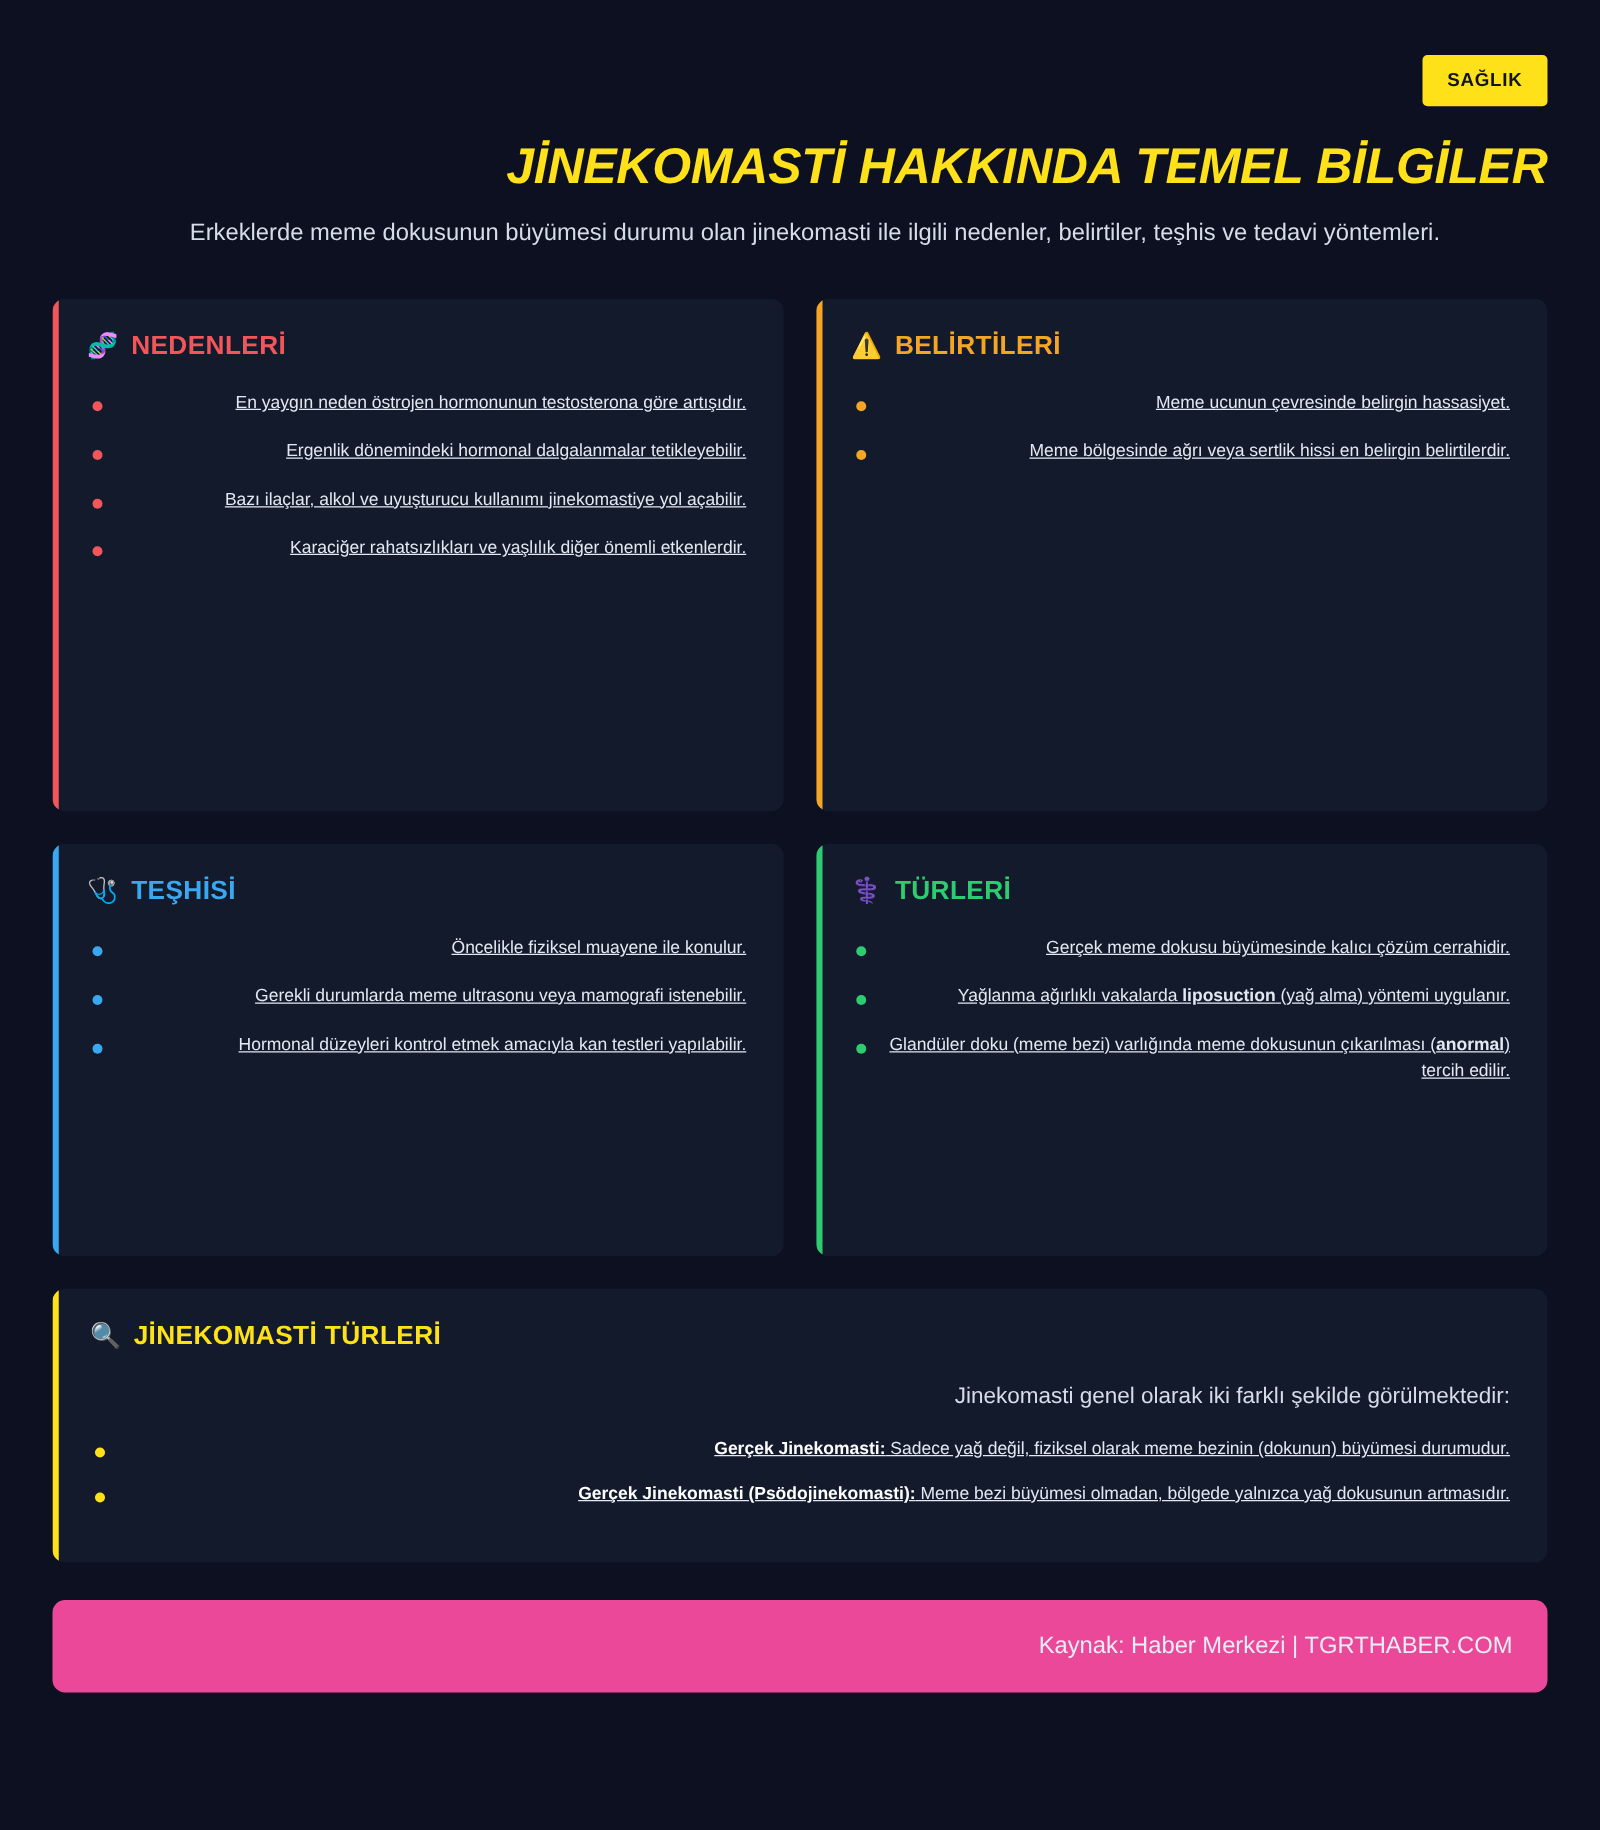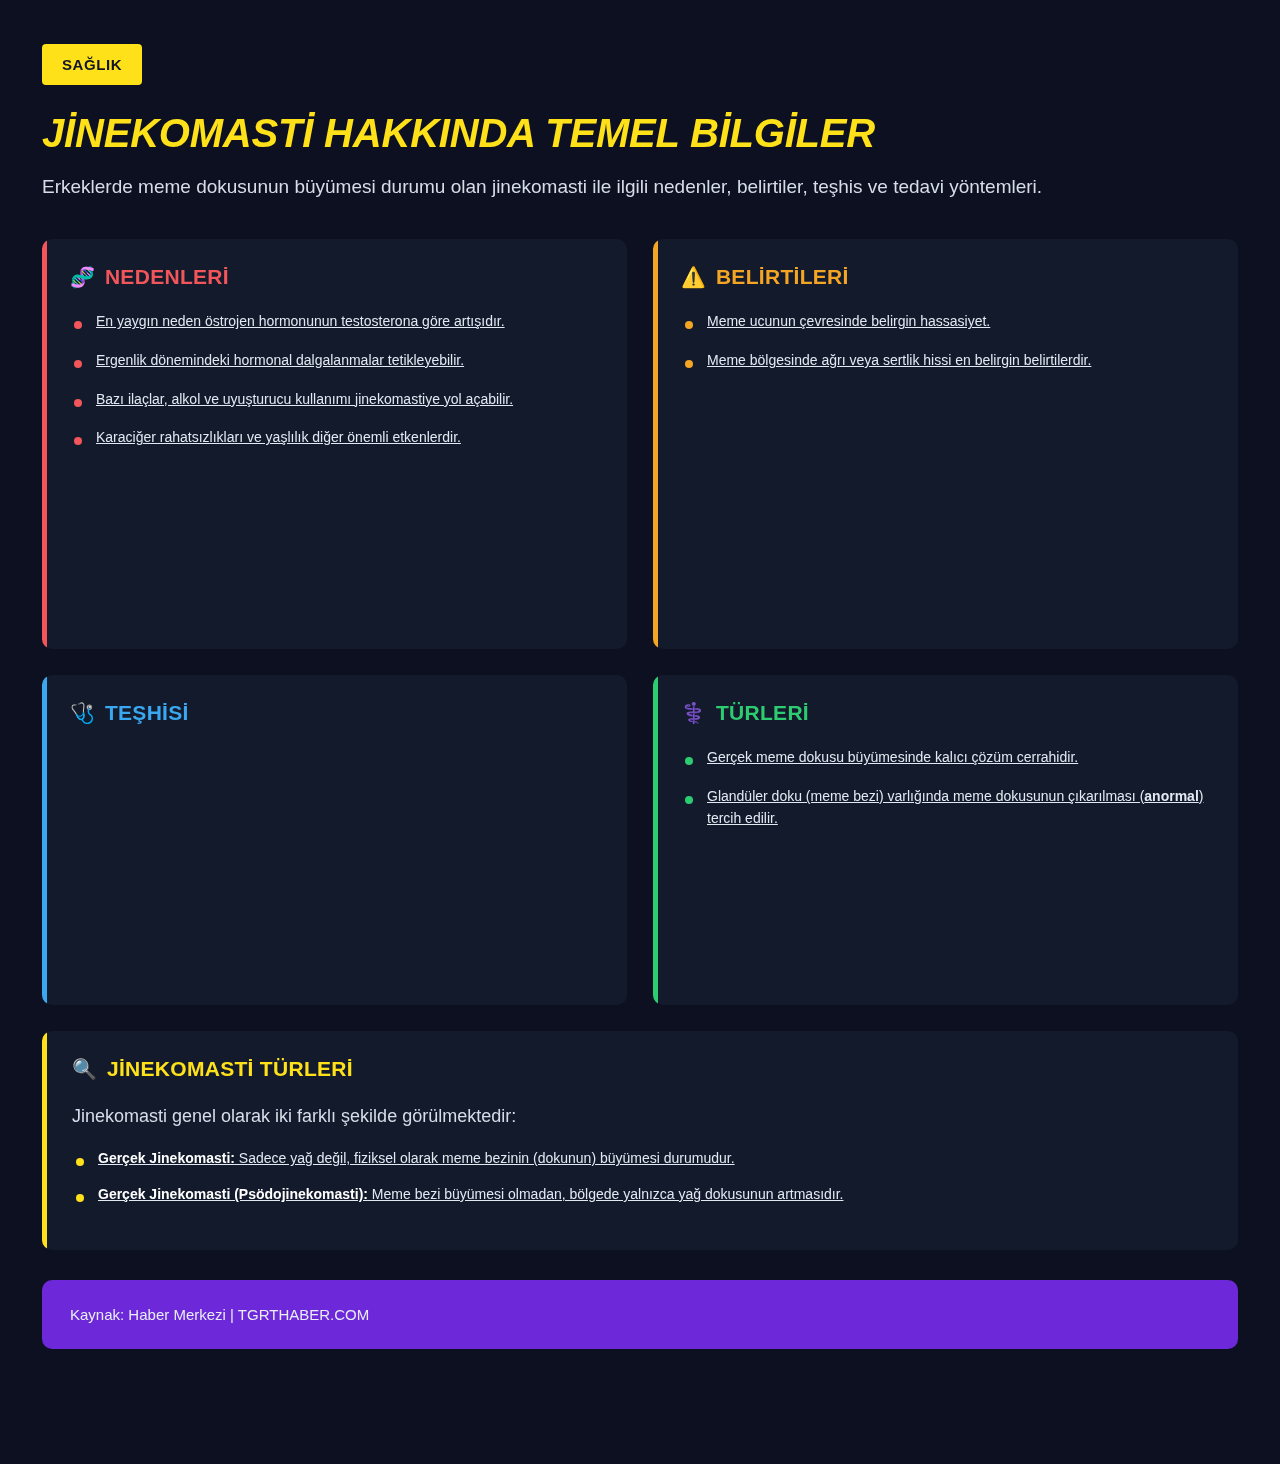--- a/index.html
+++ b/index.html
@@ -12,20 +12,21 @@
   body {
     font-family: "Liberation Sans", sans-serif;
     color: #e8edf5;
     width: 1280px;
     min-height: 1464px;
     padding: 0 0 30px 0;
   }
   .page {
     width: 1280px;
     padding: 0 42px;
+    text-align: right;
   }
   
   .badge {
     display: inline-block;
     background: #ffe11a;
     color: #101425;
     font-weight: bold;
     font-size: 15px;
     letter-spacing: 0.6px;
     padding: 12px 20px;
@@ -135,24 +136,24 @@
     color: #d7dde8;
     margin: 0 0 18px 0;
     line-height: 1.5;
   }
   .types ul.items li { margin-bottom: 14px; }
   .types ul.items li::before { background: #ffe11a; }
   .types strong { color: #ffffff; }
   
   .source {
     margin-top: 30px;
-    background: #6d28d9;
+    background: #ec4899;
     border-radius: 10px;
     padding: 26px 28px;
-    font-size: 15px;
+    font-size: 19px;
     color: #e8edf5;
   }
 </style>
 </head>
 <body>
 
 <div class="page">
 
   <div class="badge">SAĞLIK</div>
 
@@ -184,29 +185,35 @@
         <li>Meme ucunun çevresinde belirgin hassasiyet.</li>
         <li>Meme bölgesinde ağrı veya sertlik hissi en belirgin belirtilerdir.</li>
       </ul>
     </section>
 
     <section class="card mid" style="--accent:#3aa8f0">
       <div class="card-head">
         <span class="ic">🩺</span>
         <span class="ttl">TEŞHİSİ</span>
       </div>
+      <ul class="items">
+        <li>Öncelikle fiziksel muayene ile konulur.</li>
+        <li>Gerekli durumlarda meme ultrasonu veya mamografi istenebilir.</li>
+        <li>Hormonal düzeyleri kontrol etmek amacıyla kan testleri yapılabilir.</li>
+      </ul>
     </section>
 
     <section class="card mid" style="--accent:#2ecc71">
       <div class="card-head">
         <span class="ic">⚕️</span>
         <span class="ttl">TÜRLERİ</span>
       </div>
       <ul class="items">
         <li>Gerçek meme dokusu büyümesinde kalıcı çözüm cerrahidir.</li>
+        <li>Yağlanma ağırlıklı vakalarda <strong>liposuction</strong> (yağ alma) yöntemi uygulanır.</li>
         <li>Glandüler doku (meme bezi) varlığında meme dokusunun çıkarılması (<strong>anormal</strong>) tercih edilir.</li>
       </ul>
     </section>
 
   </div>
 
   
   <section class="types">
     <div class="card-head">
       <span class="ic">🔍</span>

